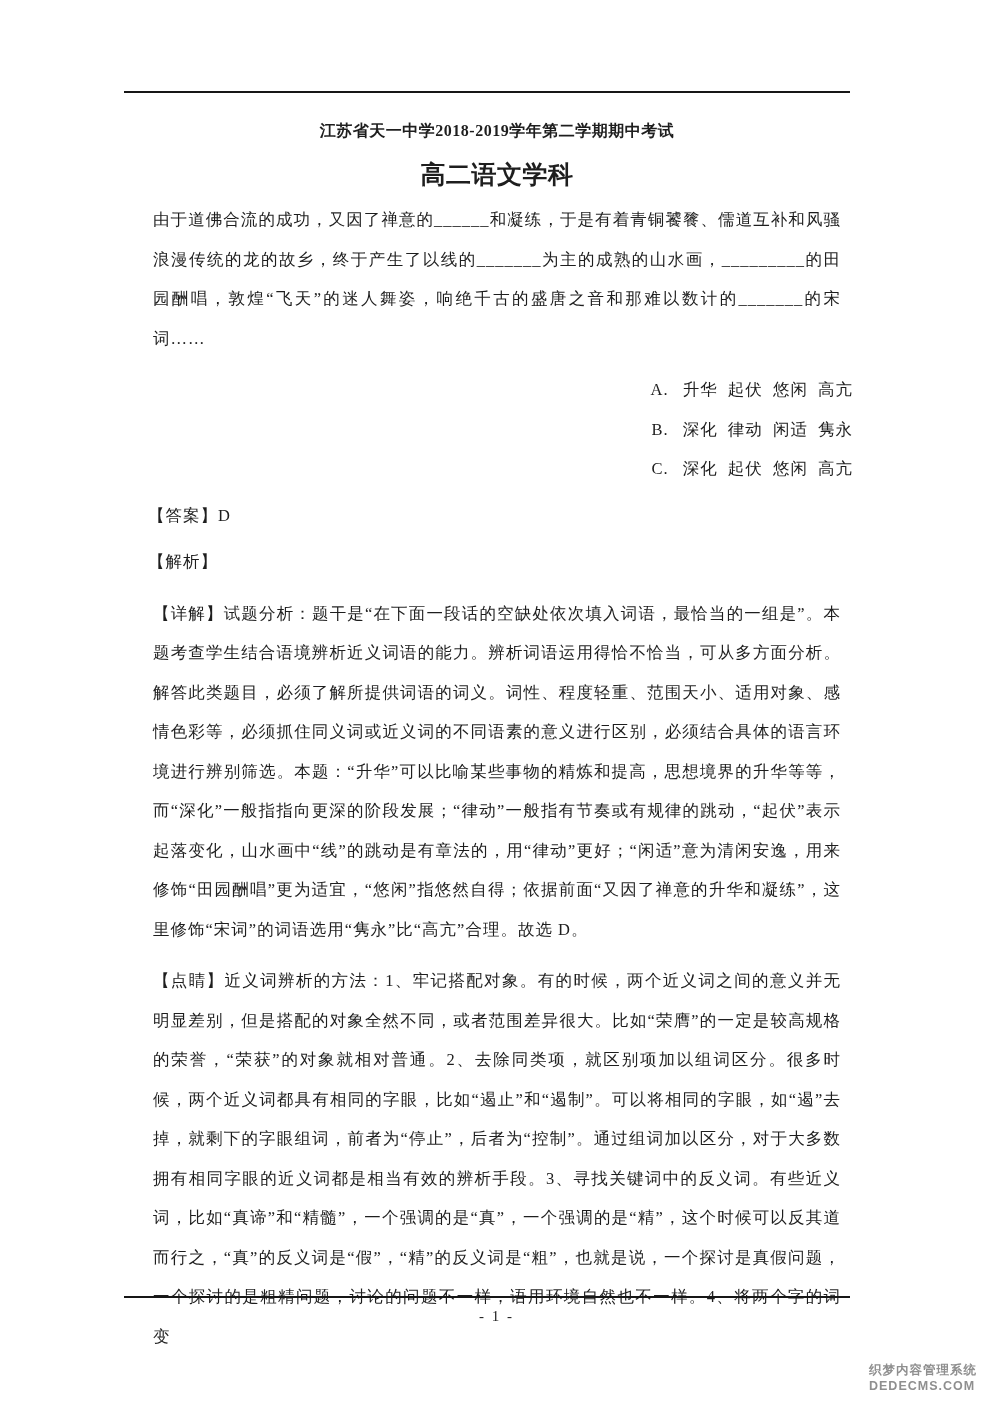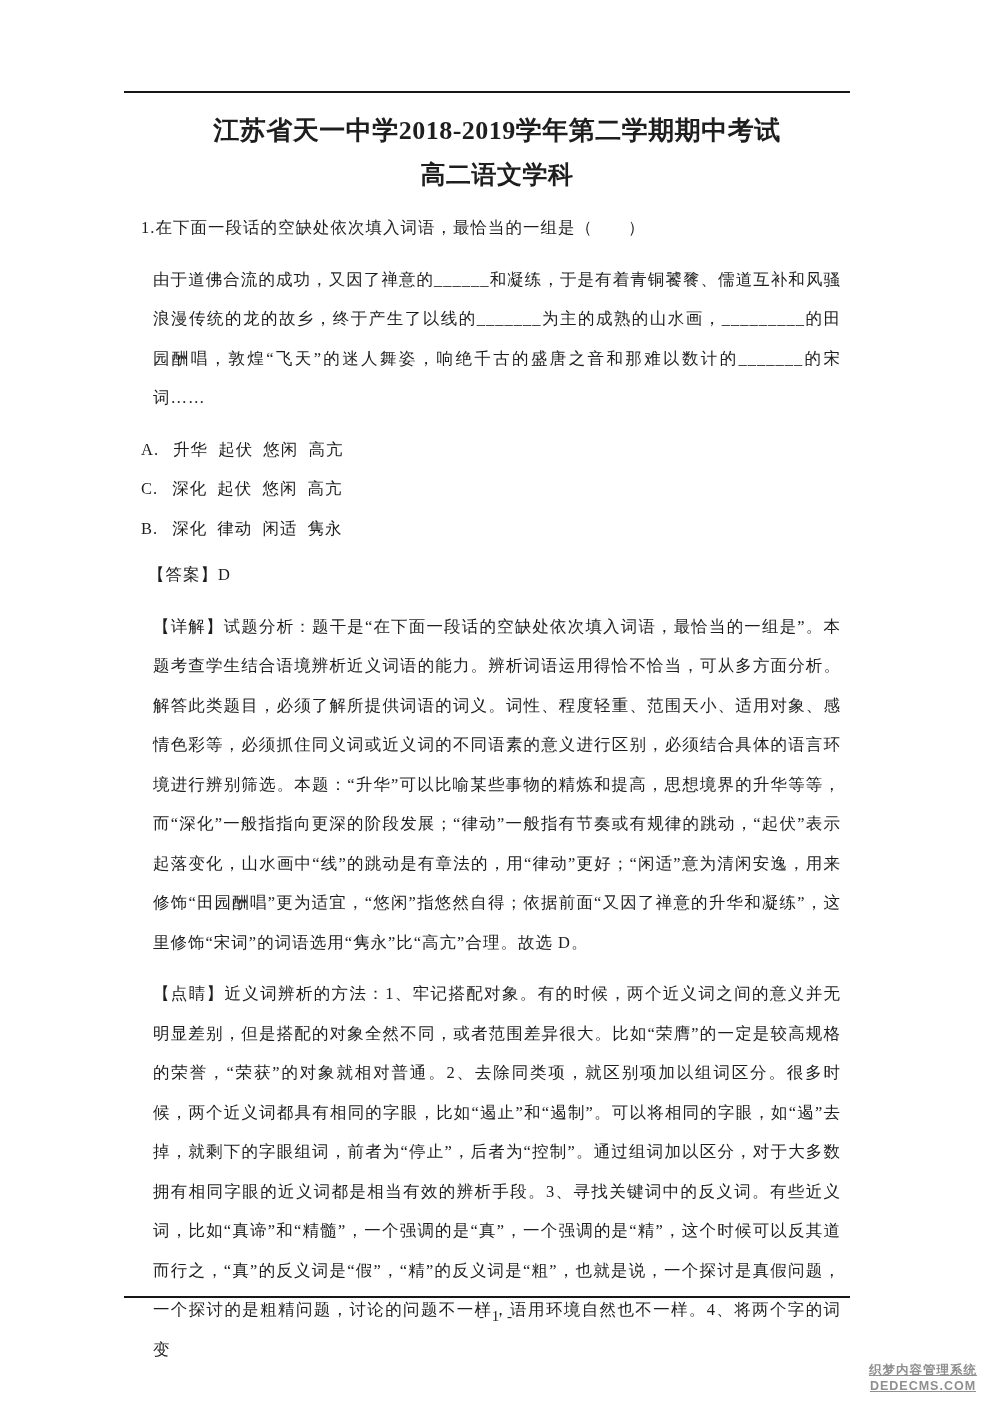--- a/index.html
+++ b/index.html
@@ -28,21 +28,21 @@
   .content {
     position: absolute;
     left: 141px;
     top: 118px;
     width: 712px;
     font-size: 16.5px;
     line-height: 39.5px;
     letter-spacing: 1px;
   }
   .title {
-    font-size: 26px;
+    font-size: 16px;
     font-weight: bold;
     text-align: center;
     margin: 0;
     line-height: 26px;
     letter-spacing: 0.5px;
   }
   .subtitle {
     font-size: 25px;
     font-weight: bold;
     text-align: center;
@@ -50,21 +50,21 @@
     line-height: 26px;
     letter-spacing: 0.5px;
   }
   .stem {
     margin: 20px 0 0 0;
   }
   .passage, .para {
     margin: 12px;
     text-align: justify;
   }
-  .options { margin: 0; }
+  .options { margin: 0; text-align: right; }
   .option { margin: 0; }
   .opt-label { display: inline-block; }
   .opt-text {
     margin-left: 14px;
     word-spacing: 5px;
   }
   .answer-line, .analysis-line { margin: 7px; }
   .page-number {
     position: absolute;
     left: 0;
@@ -72,53 +72,51 @@
     top: 1308px;
     text-align: center;
     font-size: 15px;
     letter-spacing: 2px;
     color: #1e1e1e;
   }
   .watermark {
     position: absolute;
     right: 16px;
     bottom: 10px;
-    text-align: center;
     color: #8f8f8f;
     font-family: "Liberation Sans", "DejaVu Sans", sans-serif;
     font-weight: bold;
     font-size: 12.5px;
     line-height: 16px;
     letter-spacing: 1px;
-    text-decoration: underline;
   }
 </style>
 </head>
 <body>
 
 <div class="page">
 
   <div class="rule rule-top"></div>
 
   <div class="content">
     <h1 class="title">江苏省天一中学2018-2019学年第二学期期中考试</h1>
     <h2 class="subtitle">高二语文学科</h2>
 
-    <p class="stem">1.在下面一段话的空缺处依次填入词语，最恰当的一组是（　　）</p>
 
     <p class="passage">由于道佛合流的成功，又因了禅意的______和凝练，于是有着青铜饕餮、儒道互补和风骚浪漫传统的龙的故乡，终于产生了以线的_______为主的成熟的山水画，_________的田园酬唱，敦煌“飞天”的迷人舞姿，响绝千古的盛唐之音和那难以数计的_______的宋词……</p>
 
     <div class="options">
       <p class="option"><span class="opt-label">A.</span><span class="opt-text">升华 起伏 悠闲 高亢</span></p>
+      <p class="option"><span class="opt-label">B.</span><span class="opt-text">深化 律动 闲适 隽永</span></p>
       <p class="option"><span class="opt-label">C.</span><span class="opt-text">深化 起伏 悠闲 高亢</span></p>
-      <p class="option"><span class="opt-label">B.</span><span class="opt-text">深化 律动 闲适 隽永</span></p>
     </div>
 
     <p class="answer-line"><span>【答案】</span><span>D</span></p>
 
+    <p class="analysis-line">【解析】</p>
 
     <p class="para">【详解】试题分析：题干是“在下面一段话的空缺处依次填入词语，最恰当的一组是”。本题考查学生结合语境辨析近义词语的能力。辨析词语运用得恰不恰当，可从多方面分析。解答此类题目，必须了解所提供词语的词义。词性、程度轻重、范围天小、适用对象、感情色彩等，必须抓住同义词或近义词的不同语素的意义进行区别，必须结合具体的语言环境进行辨别筛选。本题：“升华”可以比喻某些事物的精炼和提高，思想境界的升华等等，而“深化”一般指指向更深的阶段发展；“律动”一般指有节奏或有规律的跳动，“起伏”表示起落变化，山水画中“线”的跳动是有章法的，用“律动”更好；“闲适”意为清闲安逸，用来修饰“田园酬唱”更为适宜，“悠闲”指悠然自得；依据前面“又因了禅意的升华和凝练”，这里修饰“宋词”的词语选用“隽永”比“高亢”合理。故选 D。</p>
 
     <p class="para">【点睛】近义词辨析的方法：1、牢记搭配对象。有的时候，两个近义词之间的意义并无明显差别，但是搭配的对象全然不同，或者范围差异很大。比如“荣膺”的一定是较高规格的荣誉，“荣获”的对象就相对普通。2、去除同类项，就区别项加以组词区分。很多时候，两个近义词都具有相同的字眼，比如“遏止”和“遏制”。可以将相同的字眼，如“遏”去掉，就剩下的字眼组词，前者为“停止”，后者为“控制”。通过组词加以区分，对于大多数拥有相同字眼的近义词都是相当有效的辨析手段。3、寻找关键词中的反义词。有些近义词，比如“真谛”和“精髓”，一个强调的是“真”，一个强调的是“精”，这个时候可以反其道而行之，“真”的反义词是“假”，“精”的反义词是“粗”，也就是说，一个探讨是真假问题，一个探讨的是粗精问题，讨论的问题不一样，语用环境自然也不一样。4、将两个字的词变</p>
   </div>
 
   <div class="rule rule-bottom"></div>
 
   <div class="page-number">- 1 -</div>
 

